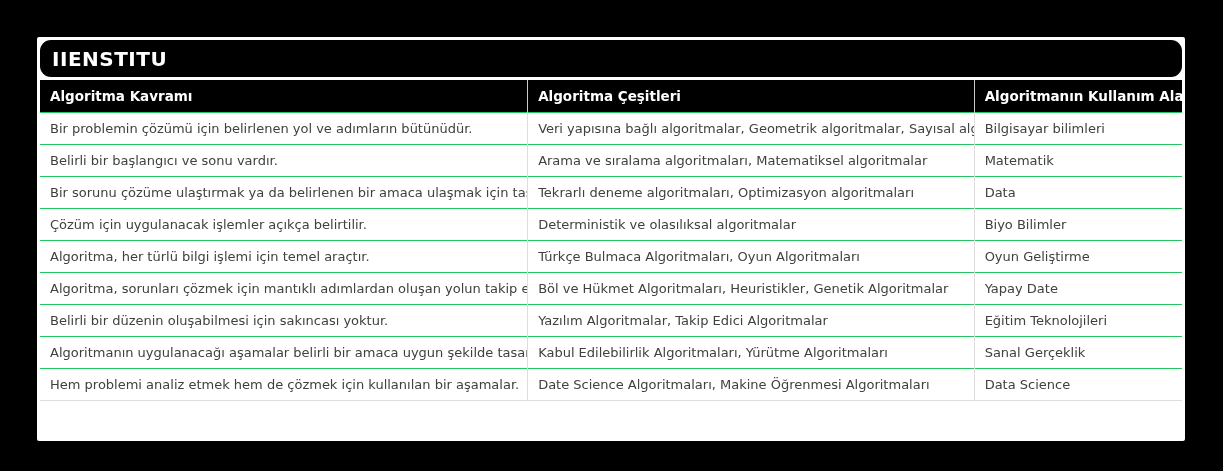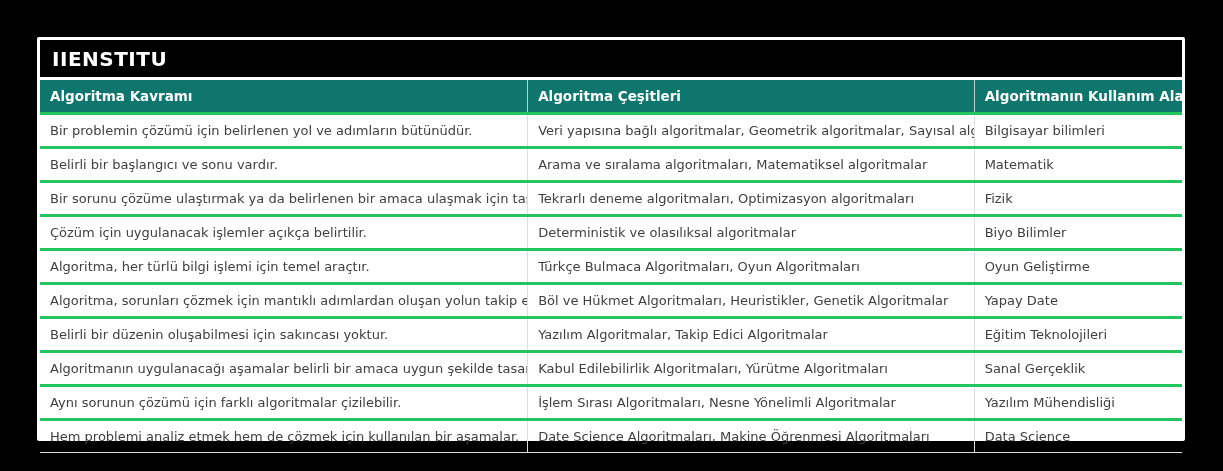--- a/index.html
+++ b/index.html
@@ -25,20 +25,21 @@
     padding: 3px 3px 8px 3px;
     box-sizing: border-box;
   }
   .title-bar {
     background: #000000;
     height: 37px;
     display: flex;
     align-items: center;
     padding-left: 12px;
     margin-bottom: 3px;
+    border-radius: 11px;
   }
   .title-bar span {
     color: #ffffff;
     font-size: 20px;
     font-weight: 700;
     letter-spacing: 0.5px;
   }
   table {
     width: 100%;
     border-collapse: collapse;
@@ -49,34 +50,34 @@
   col.c3 { width: 18.2%; }
   th, td {
     text-align: left;
     padding: 0 10px;
     height: 31px;
     vertical-align: middle;
     white-space: nowrap;
     overflow: hidden;
   }
   thead th {
-    background: #0f766e;
+    background: #000000;
     color: #ffffff;
     font-size: 13.5px;
     font-weight: 700;
     height: 32px;
   }
   thead th + th {
     border-left: 1px solid #c9c9c9;
     margin-top: 24px;
   }
   tbody td {
     color: #404040;
     font-size: 13px;
-    border-top: 3px solid #22c55e;
+    border-top: 1px solid #22c55e;
   }
   tbody tr:last-child td {
     border-bottom: 1px solid #dedede;
   }
   tbody td + td {
     border-left: 1px solid #dedede;
   }
 </style>
 </head>
 <body>
@@ -105,21 +106,21 @@
           <td>Bilgisayar bilimleri</td>
         </tr>
         <tr>
           <td>Belirli bir başlangıcı ve sonu vardır.</td>
           <td>Arama ve sıralama algoritmaları, Matematiksel algoritmalar</td>
           <td>Matematik</td>
         </tr>
         <tr>
           <td>Bir sorunu çözüme ulaştırmak ya da belirlenen bir amaca ulaşmak için tasarlanır.</td>
           <td>Tekrarlı deneme algoritmaları, Optimizasyon algoritmaları</td>
-          <td>Fizik</td>
+          <td>Data</td>
         </tr>
         <tr>
           <td>Çözüm için uygulanacak işlemler açıkça belirtilir.</td>
           <td>Deterministik ve olasılıksal algoritmalar</td>
           <td>Biyo Bilimler</td>
         </tr>
         <tr>
           <td>Algoritma, her türlü bilgi işlemi için temel araçtır.</td>
           <td>Türkçe Bulmaca Algoritmaları, Oyun Algoritmaları</td>
           <td>Oyun Geliştirme</td>
@@ -133,24 +134,19 @@
           <td>Belirli bir düzenin oluşabilmesi için sakıncası yoktur.</td>
           <td>Yazılım Algoritmalar, Takip Edici Algoritmalar</td>
           <td>Eğitim Teknolojileri</td>
         </tr>
         <tr>
           <td>Algoritmanın uygulanacağı aşamalar belirli bir amaca uygun şekilde tasarlanır.</td>
           <td>Kabul Edilebilirlik Algoritmaları, Yürütme Algoritmaları</td>
           <td>Sanal Gerçeklik</td>
         </tr>
         <tr>
-          <td>Aynı sorunun çözümü için farklı algoritmalar çizilebilir.</td>
-          <td>İşlem Sırası Algoritmaları, Nesne Yönelimli Algoritmalar</td>
-          <td>Yazılım Mühendisliği</td>
-        </tr>
-        <tr>
           <td>Hem problemi analiz etmek hem de çözmek için kullanılan bir aşamalar.</td>
           <td>Date Science Algoritmaları, Makine Öğrenmesi Algoritmaları</td>
           <td>Data Science</td>
         </tr>
       </tbody>
   </table>
 </div>
 
 </body></html>

